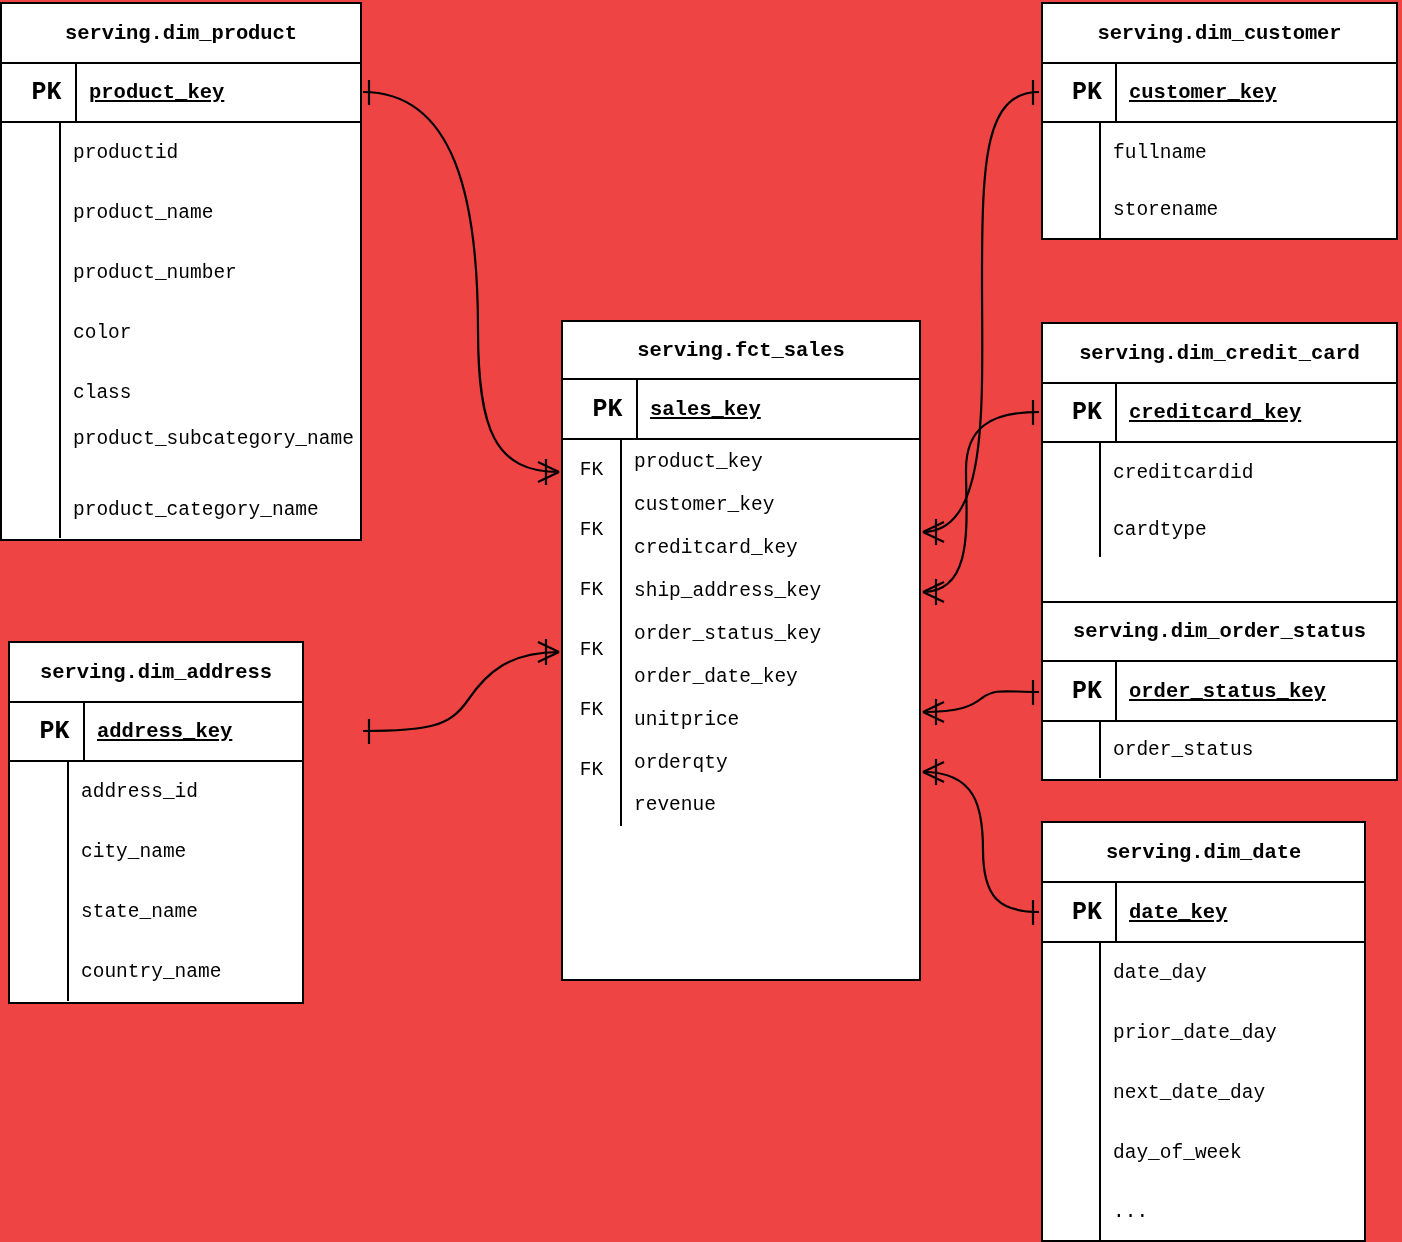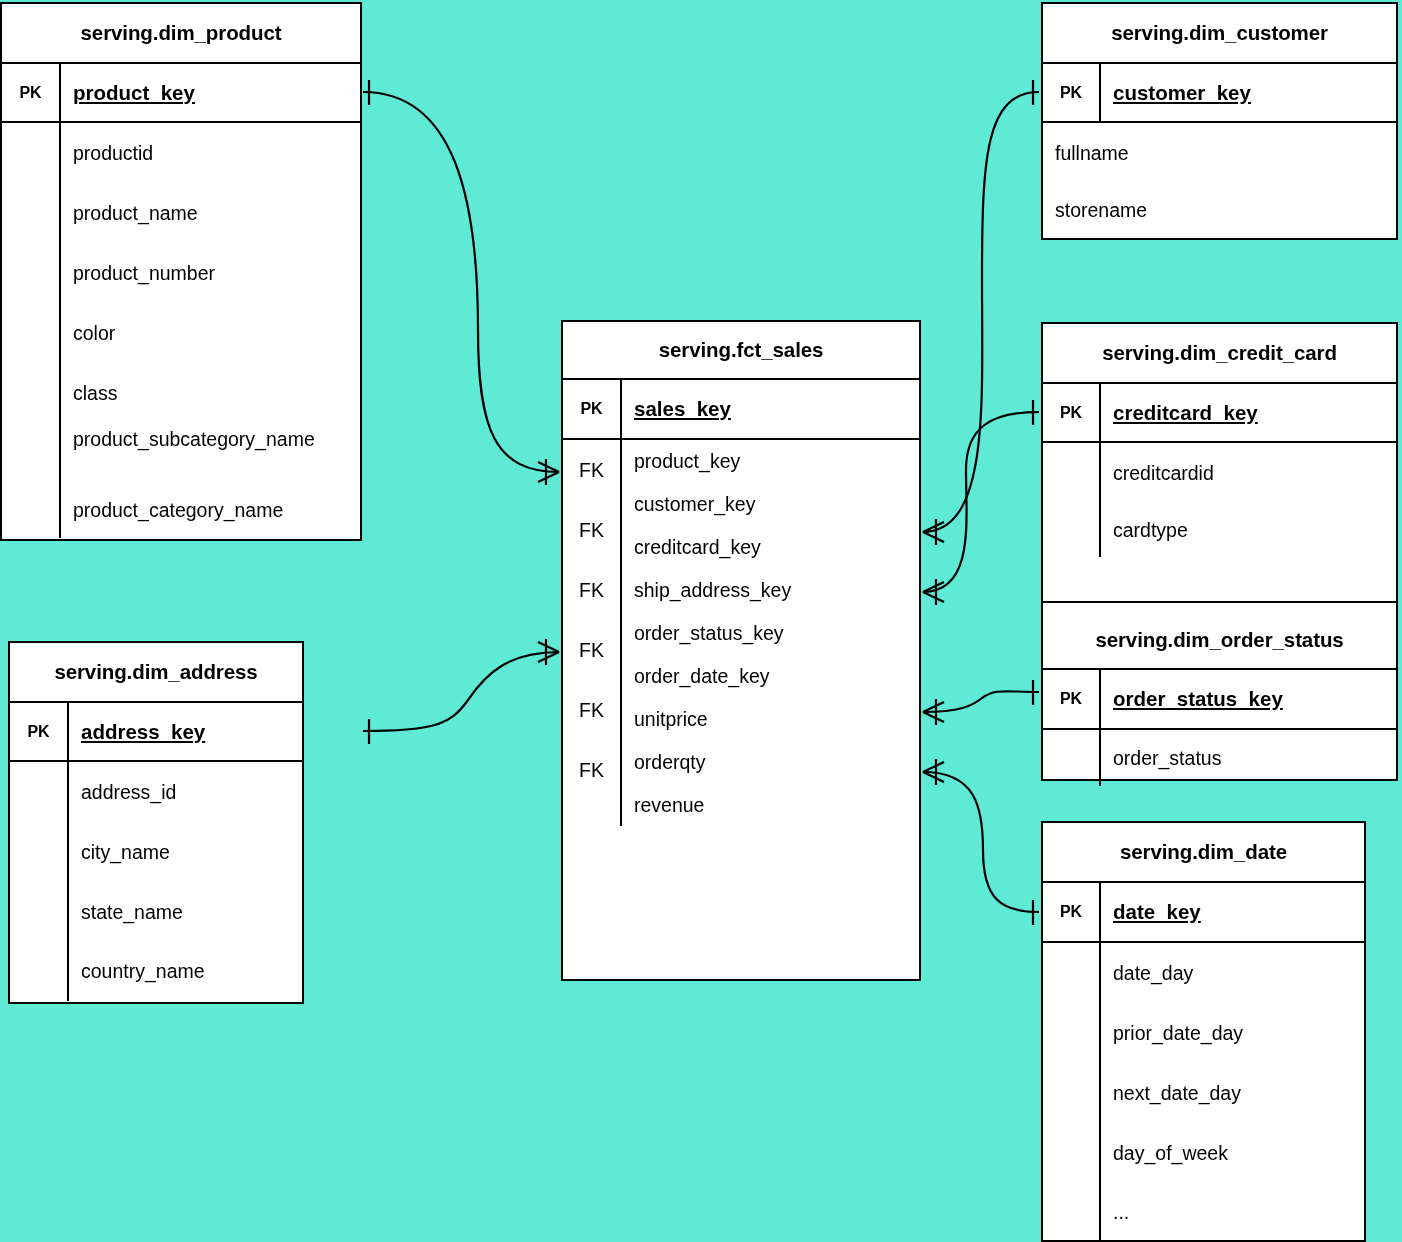--- a/index.html
+++ b/index.html
@@ -5,22 +5,22 @@
 <style>
   html, body {
     margin: 0;
     padding: 0;
     background: #ffffff;
   }
   #canvas {
     position: relative;
     width: 1402px;
     height: 1242px;
-    background: #5eead4;
-    font-family: Liberation Sans, sans-serif;
+    background: #ef4444;
+    font-family: Liberation Mono, monospace;
     color: #000000;
     overflow: hidden;
   }
   svg.edges {
     position: absolute;
     left: 0;
     top: 0;
     width: 1402px;
     height: 1242px;
     pointer-events: none;
@@ -66,21 +66,22 @@
     box-sizing: border-box;
     flex: 0 0 auto;
     border-right: 2.4px solid #000000;
     display: flex;
     flex-direction: column;
     align-items: center;
   }
   .pk-row .keycol {
     justify-content: center;
     font-weight: bold;
-    font-size: 16px;
+    font-size: 25px;
+    margin-left: 16px;
   }
   .namecol {
     box-sizing: border-box;
     flex: 1 1 auto;
     display: flex;
     flex-direction: column;
   }
   .pk-row .namecol {
     justify-content: center;
   }
@@ -228,21 +229,21 @@
   </div>
 
   <div class="entity" style="left:1041px; top:2px; width:357px; height:238px;">
     <div class="ent-title" style="height:60px;">serving.dim_customer</div>
     <div class="pk-row" style="height:59px;">
       <div class="keycol" style="width:58px;">PK</div>
       <div class="namecol">
         <div class="pk-name">customer_key</div>
       </div>
     </div>
-    <div class="attr-section" style="height:116px;flex-direction:column;">
+    <div class="attr-section" style="height:116px;">
       <div class="keycol" style="width:58px;"></div>
       <div class="namecol">
         <div class="attr-row" style="height:60px;">fullname</div>
         <div class="attr-row" style="height:54px;">storename</div>
       </div>
     </div>
   </div>
 
   <div class="entity" style="left:1041px; top:322px; width:357px; height:291px;">
     <div class="ent-title" style="height:60px;">serving.dim_credit_card</div>
@@ -255,21 +256,21 @@
     <div class="attr-section" style="height:114px;">
       <div class="keycol" style="width:58px;"></div>
       <div class="namecol">
         <div class="attr-row" style="height:60px;">creditcardid</div>
         <div class="attr-row" style="height:54px;">cardtype</div>
       </div>
     </div>
   </div>
 
   <div class="entity" style="left:1041px; top:601px; width:357px; height:180px;">
-    <div class="ent-title" style="height:59px;margin-top:8px;">serving.dim_order_status</div>
+    <div class="ent-title" style="height:59px;">serving.dim_order_status</div>
     <div class="pk-row" style="height:60px;">
       <div class="keycol" style="width:58px;">PK</div>
       <div class="namecol">
         <div class="pk-name">order_status_key</div>
       </div>
     </div>
     <div class="attr-section" style="height:56px;">
       <div class="keycol" style="width:58px;"></div>
       <div class="namecol">
         <div class="attr-row" style="height:56px;">order_status</div>

